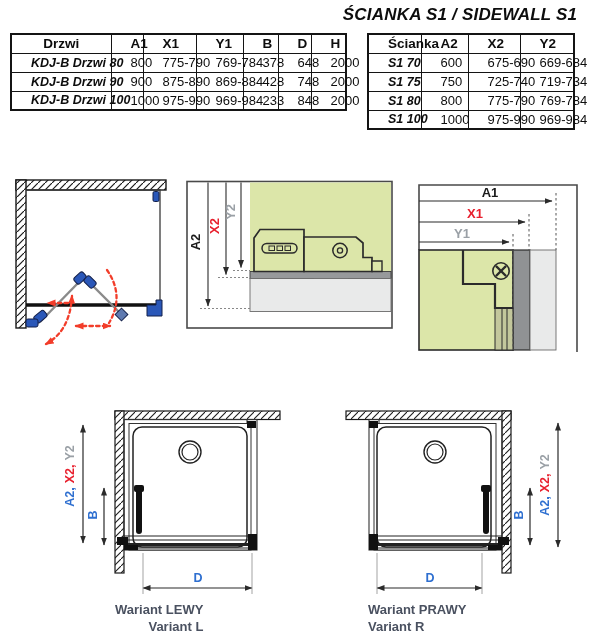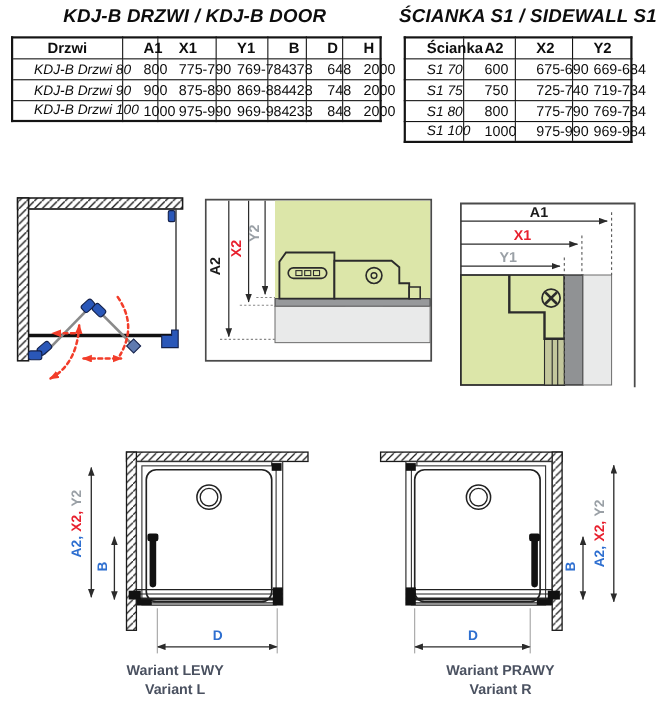--- a/index.html
+++ b/index.html
@@ -2,51 +2,50 @@
 <html><head>
 <meta charset="utf-8">
 <style>
   * { margin:0; padding:0; box-sizing:border-box; }
   html,body { background:#fff; }
   .page { position:relative; width:611px; height:642px; background:#fff;
           font-family:"Liberation Sans", sans-serif; overflow:hidden; }
   .title { position:absolute; top:5px; transform:translateX(-50%); white-space:nowrap;
            font-size:17px; font-weight:bold; font-style:italic; color:#0d0d0d; letter-spacing:.2px; }
   #title-door { left:177px; }
-  #title-side { left:480px; }
+  #title-side { left:460px; }
   .tbl { position:absolute; border-collapse:collapse; table-layout:fixed; background:#fff;
          border:2.5px solid #141414; }
   .tbl th,.tbl td { border:1.5px solid #141414; text-align:center; vertical-align:middle;
                     height:19px; padding:0 19px; font-size:13px; color:#0d0d0d; white-space:nowrap; }
   .tbl th { font-size:13.5px; font-weight:bold; }
-  .tbl td.rname { font-weight:normal; font-style:italic; font-size:12.5px; }
+  .tbl td.rname { font-weight:bold; font-style:italic; font-size:12.5px; }
   #tbl-door { left:10px; top:33px; width:335px; }
   #tbl-side { left:367px; top:33px; width:206px; }
   .col-red   { color:#e8202e; }
   .col-gray  { color:#9aa0a6; }
   .col-blue  { color:#2e6fd0; }
   .col-purple{ color:#7a5bd0; }
   svg.diag { position:absolute; }
   #d-plan   { left:10px;  top:176px; }
   #d-side   { left:186px; top:180px; }
   #d-door   { left:415px; top:176px; }
   #d-varl   { left:58px;  top:398px; }
   #d-varr   { left:330px; top:398px; }
   .t-dim { font-family:"Liberation Sans", sans-serif; font-size:12.5px; font-weight:bold; text-anchor:middle; }
   .t-dim2 { font-family:"Liberation Sans", sans-serif; font-size:13px; font-weight:bold; text-anchor:middle; }
   .caption { position:absolute; font-size:13px; font-weight:bold; color:#4a5160; line-height:17px; }
-  #cap-l { left:115px; top:601px; text-align:center; }
-  #cap-r { left:384px; top:601px; width:142px; text-align:center; }
+  #cap-l { left:115px; top:601px; text-align:right; }
+  #cap-r { left:368px; top:601px; width:142px; text-align:left; }
 </style>
 </head>
 <body>
 
 <div class="page">
 
-  <div class="title" id="title-door">KDJ-B  DRZWI / KDJ-B DOOR</div>
   <div class="title" id="title-side">ŚCIANKA S1 / SIDEWALL S1</div>
 
   <table class="tbl" id="tbl-door">
     <colgroup>
         <col style="width:100px">
         <col style="width:32px">
         <col style="width:53px">
         <col style="width:47px">
         <col style="width:35px">
         <col style="width:33px">

